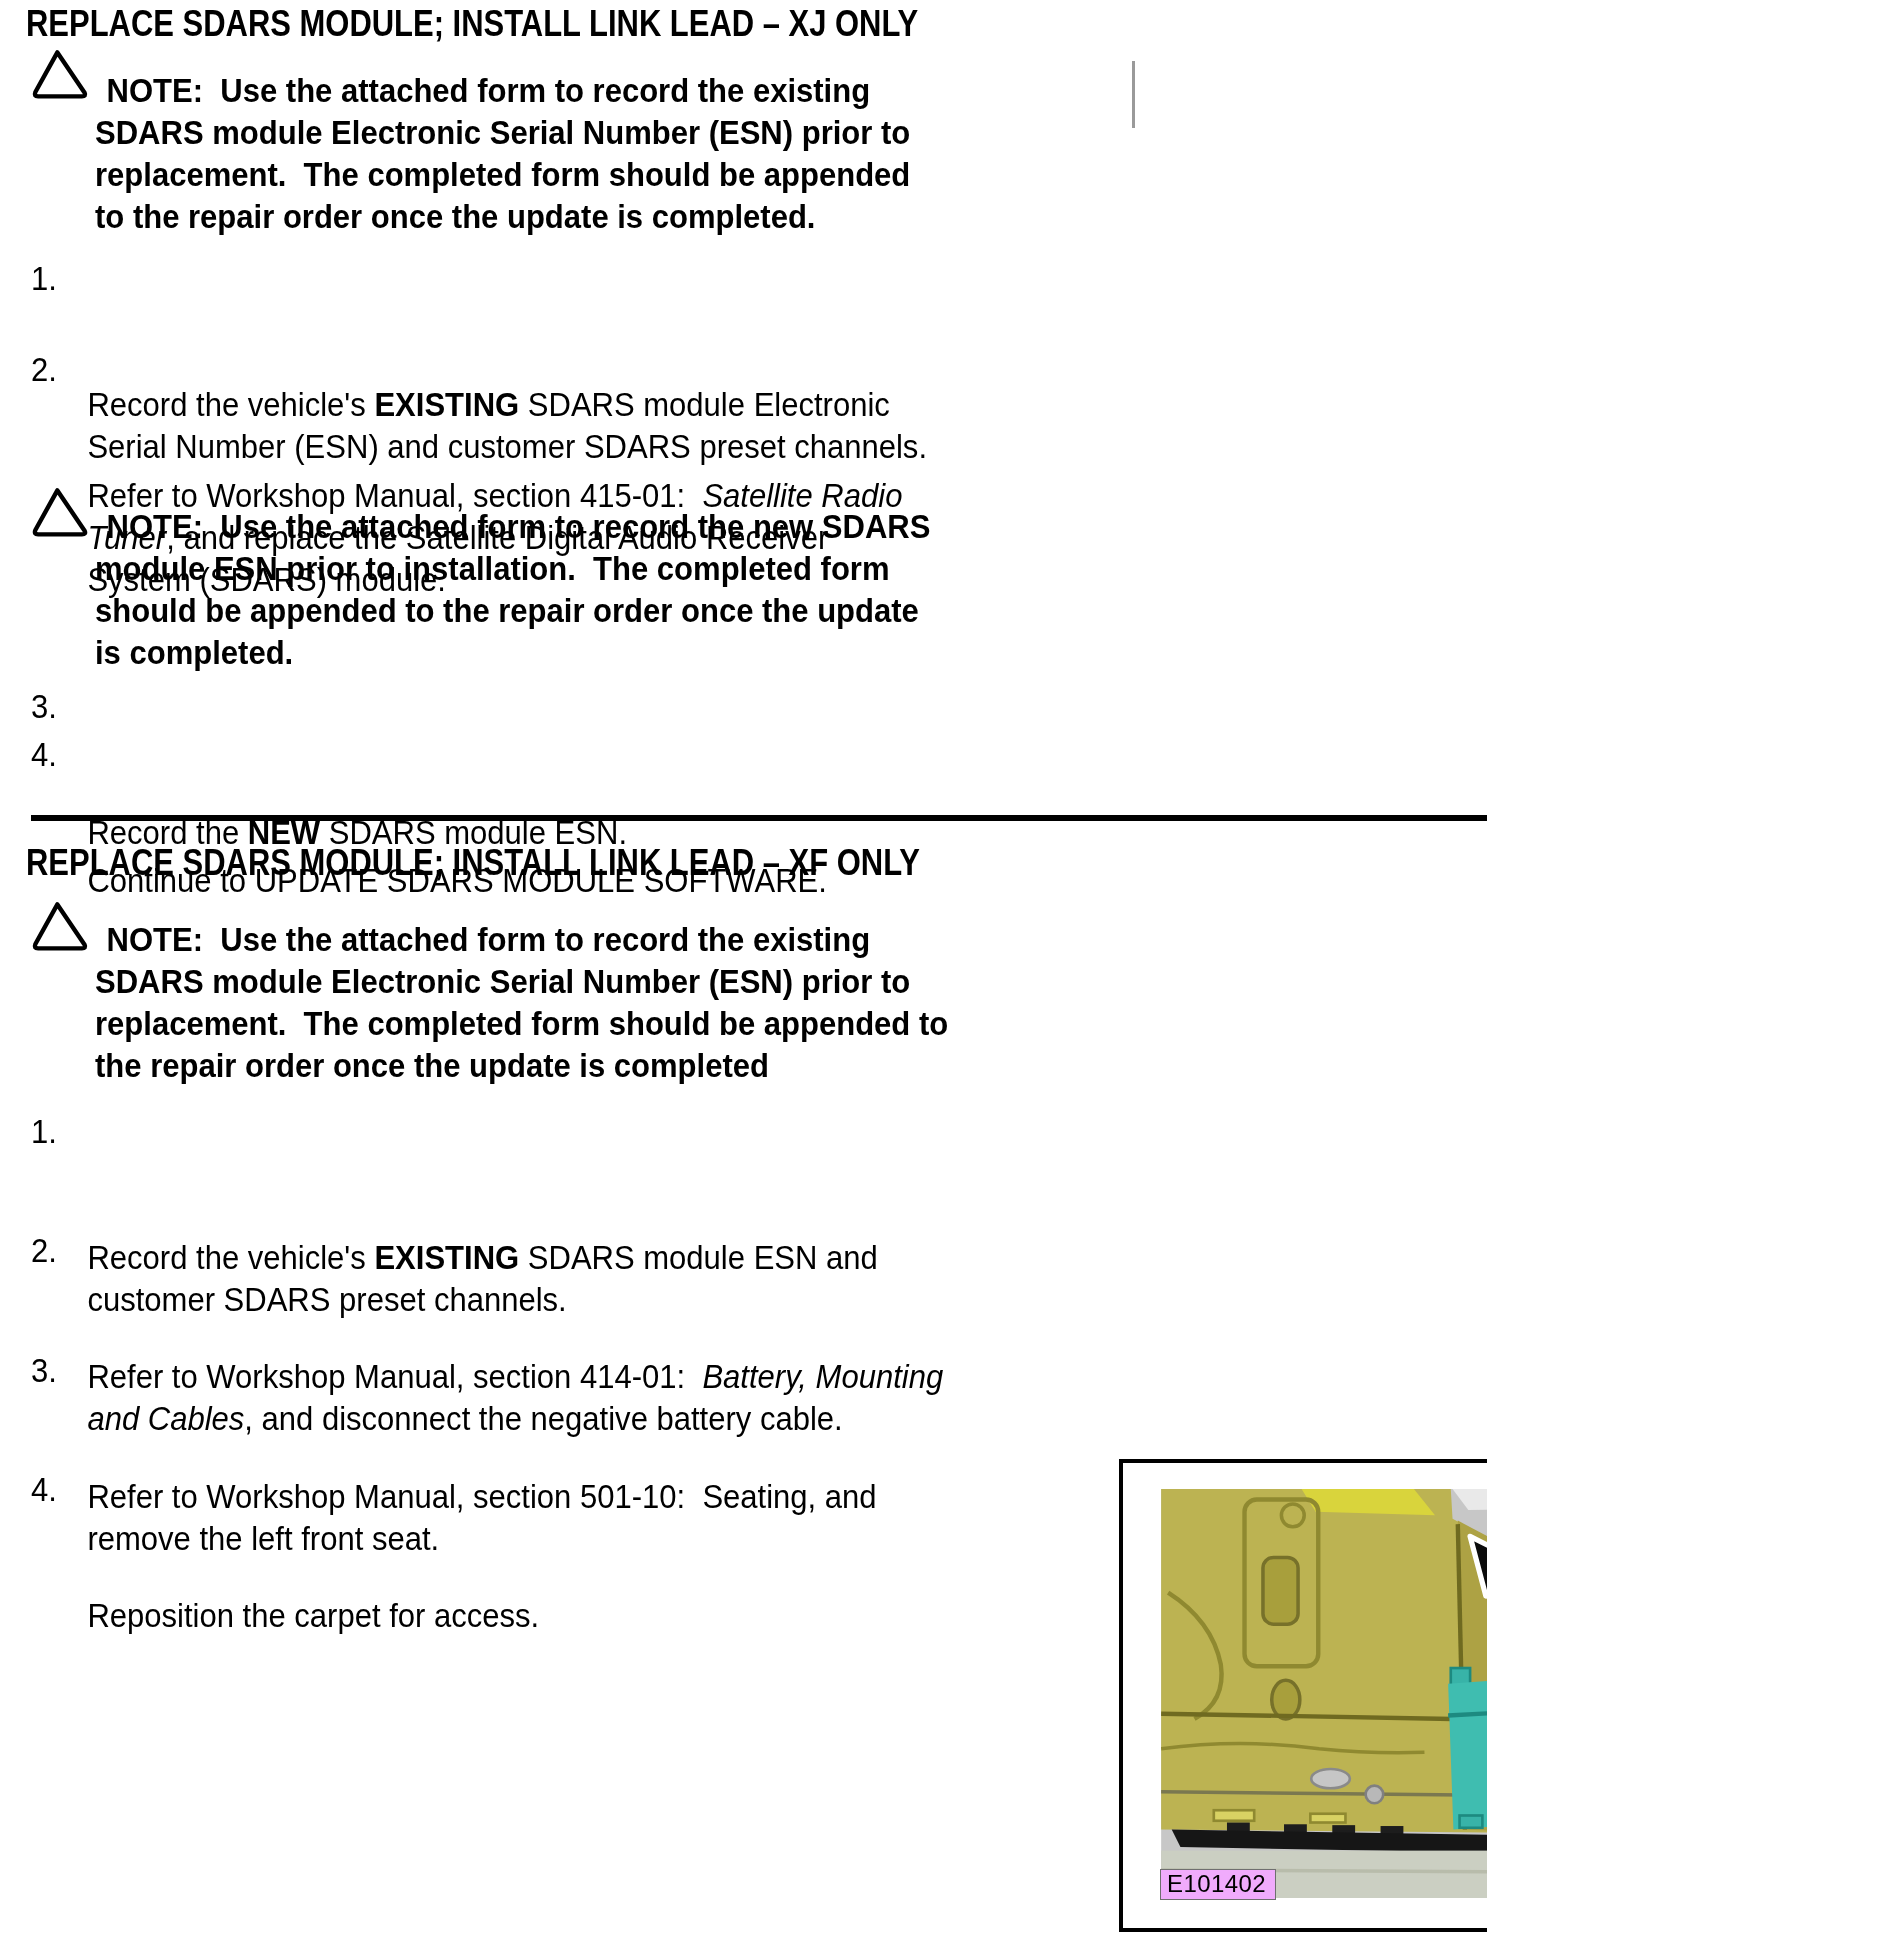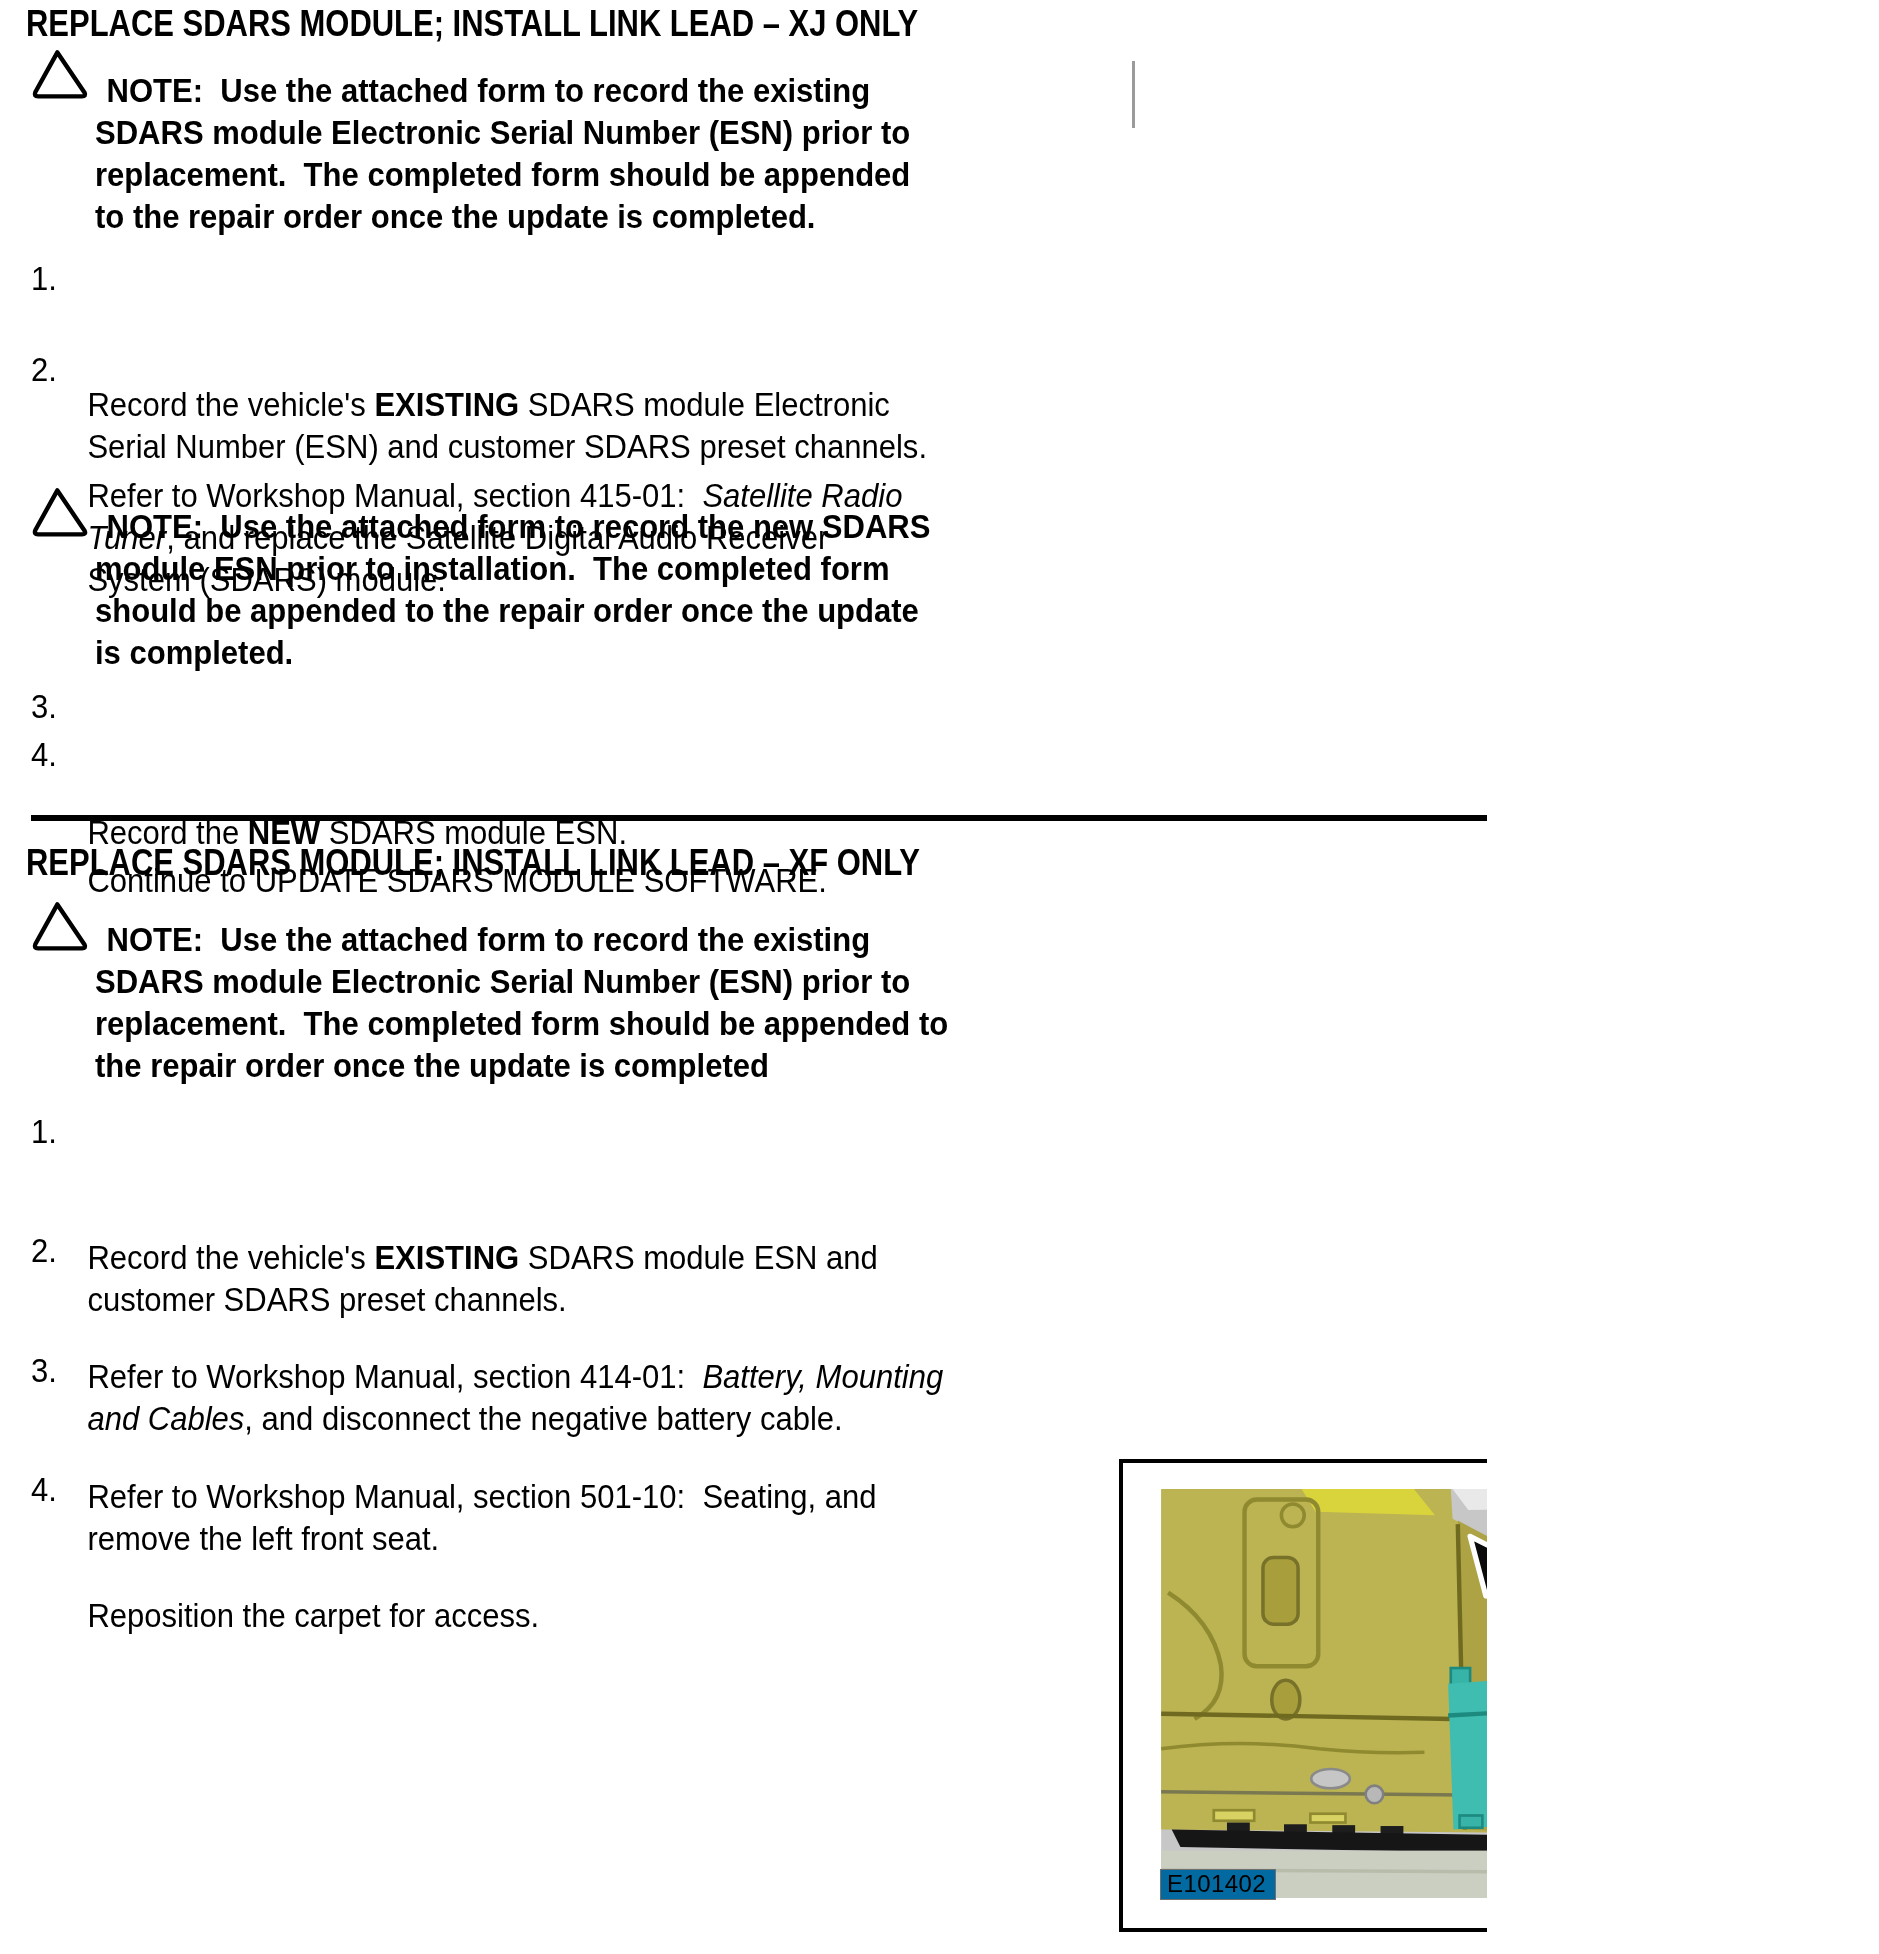--- a/index.html
+++ b/index.html
@@ -12,21 +12,21 @@
             transform:scaleX(0.94);transform-origin:0 0;}
   .note-txt{font-weight:bold;text-indent:12.3px;}
   .step{position:absolute;}
   .step-num{position:absolute;left:0;top:0;font-size:33px;line-height:42px;}
   .step-body{margin-left:60px;}
   .b{font-weight:bold;}
   .i{font-style:italic;}
   .rule{background:#000;}
   .change-bar{background:#9a9a9a;}
   .figure{border:4.4px solid #000;background:#fff;}
-  .fig-label{position:absolute;border:1.8px solid #6f6f6f;background:#0369a1;
+  .fig-label{position:absolute;border:1.8px solid #6f6f6f;background:#f0abfc;
              font-size:24px;line-height:26px;padding:0.9px 8.8px 1.8px 6.1px;letter-spacing:0.4px;}
   svg{display:block;}
 </style>
 </head>
 <body>
 
 <div id="page">
 
   <div class="abs heading" style="left:26px;top:3.5px;">REPLACE SDARS MODULE; INSTALL LINK LEAD – XJ ONLY</div>
 

